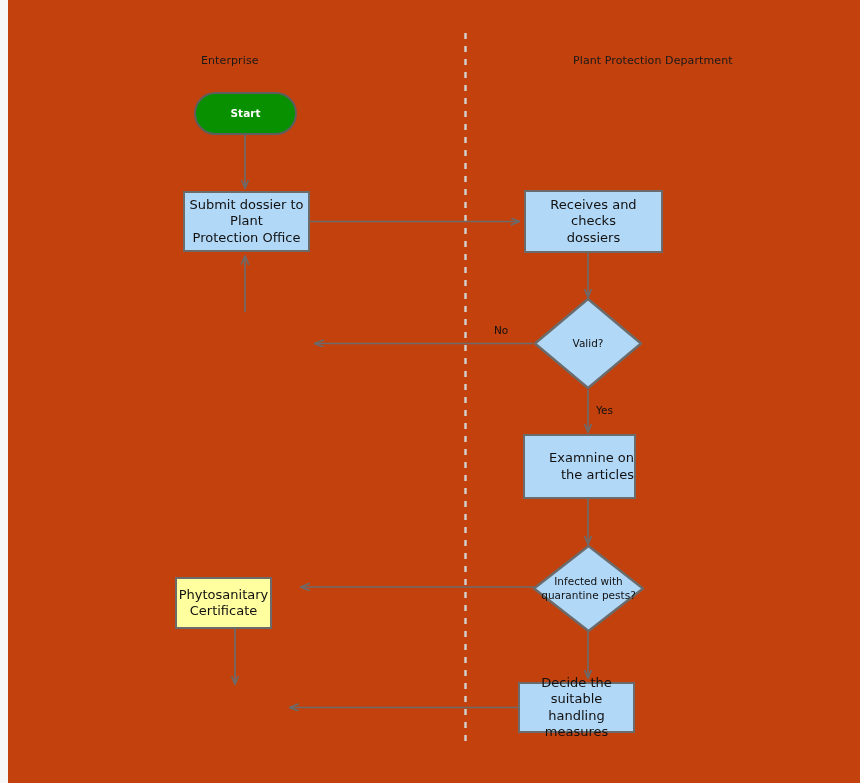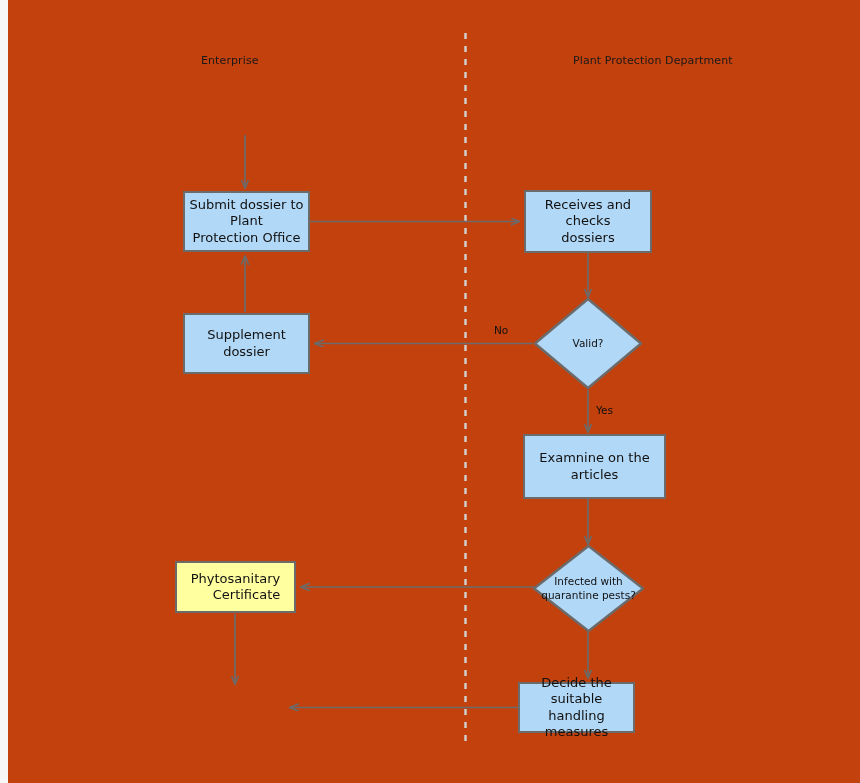--- a/index.html
+++ b/index.html
@@ -174,50 +174,50 @@
     
     <g>
       <line x1="520" y1="707.5" x2="282" y2="707.5" stroke="#6b6b6b" stroke-width="1.7" marker-end="url(#arrowhead)"></line>
     </g>
   </svg>
 
   <div class="lane-title" style="left:193px; top:54px;">Enterprise</div>
 
   <div class="lane-title" style="left:565px; top:54px;">Plant Protection Department</div>
 
+  <div class="node terminator nowrap" style="left:186px; top:92px; width:103px; height:43px;">Start</div>
 
   <div class="node process nowrap" style="left:175px; top:191px; width:127px; height:61px;">Submit dossier to Plant
 Protection Office</div>
 
-  <div class="node process nowrap" style="left:175px; top:313px; width:127px; height:61px;">Supplement dossier</div>
-
-  <div class="node process nowrap" style="left:516px; top:190px; width:128px; height:63px;">Receives and checks
+
+  <div class="node process nowrap" style="left:516px; top:190px; width:139px; height:63px;">Receives and checks
 dossiers</div>
 
   <div class="decision" style="left:525px; top:297px; width:110px; height:93px;">
     <svg class="diamond-shape" viewBox="0 0 110 93" preserveAspectRatio="none">
       <polygon points="55,2 108,46.5 55,91 2,46.5" fill="#b2d8f7" stroke="#6b6b6b" stroke-width="2.4" stroke-linejoin="round"></polygon>
     </svg>
     <div class="dlabel nowrap">Valid?</div>
   </div>
 
-  <div class="node process nowrap" style="left:515px; top:434px; width:143px; height:65px;">Examnine on the articles</div>
+  <div class="node process nowrap" style="left:515px; top:434px; width:113px; height:65px;text-align:right;">Examnine on the articles</div>
 
   <div class="decision" style="left:524px; top:544px; width:113px; height:89px;">
     <svg class="diamond-shape" viewBox="0 0 113 89" preserveAspectRatio="none">
       <polygon points="56.5,2 111,44.5 56.5,87 2,44.5" fill="#b2d8f7" stroke="#6b6b6b" stroke-width="2.4" stroke-linejoin="round"></polygon>
     </svg>
     <div class="dlabel nowrap">Infected with
 quarantine pests?</div>
   </div>
 
   <div class="node process nowrap" style="left:510px; top:682px; width:117px; height:51px;">Decide the suitable
 handling measures</div>
 
-  <div class="node document nowrap" style="left:167px; top:561px; width:121px; height:52px;text-align:right;">Phytosanitary
+  <div class="node document nowrap" style="left:167px; top:577px; width:97px; height:52px;">Phytosanitary
 Certificate</div>
 
 
   <div class="edge-label" style="left:486px; top:324px;text-align:right;">No</div>
 
   <div class="edge-label" style="left:588px; top:404px;">Yes</div>
 
 </div>
 
 </body></html>

